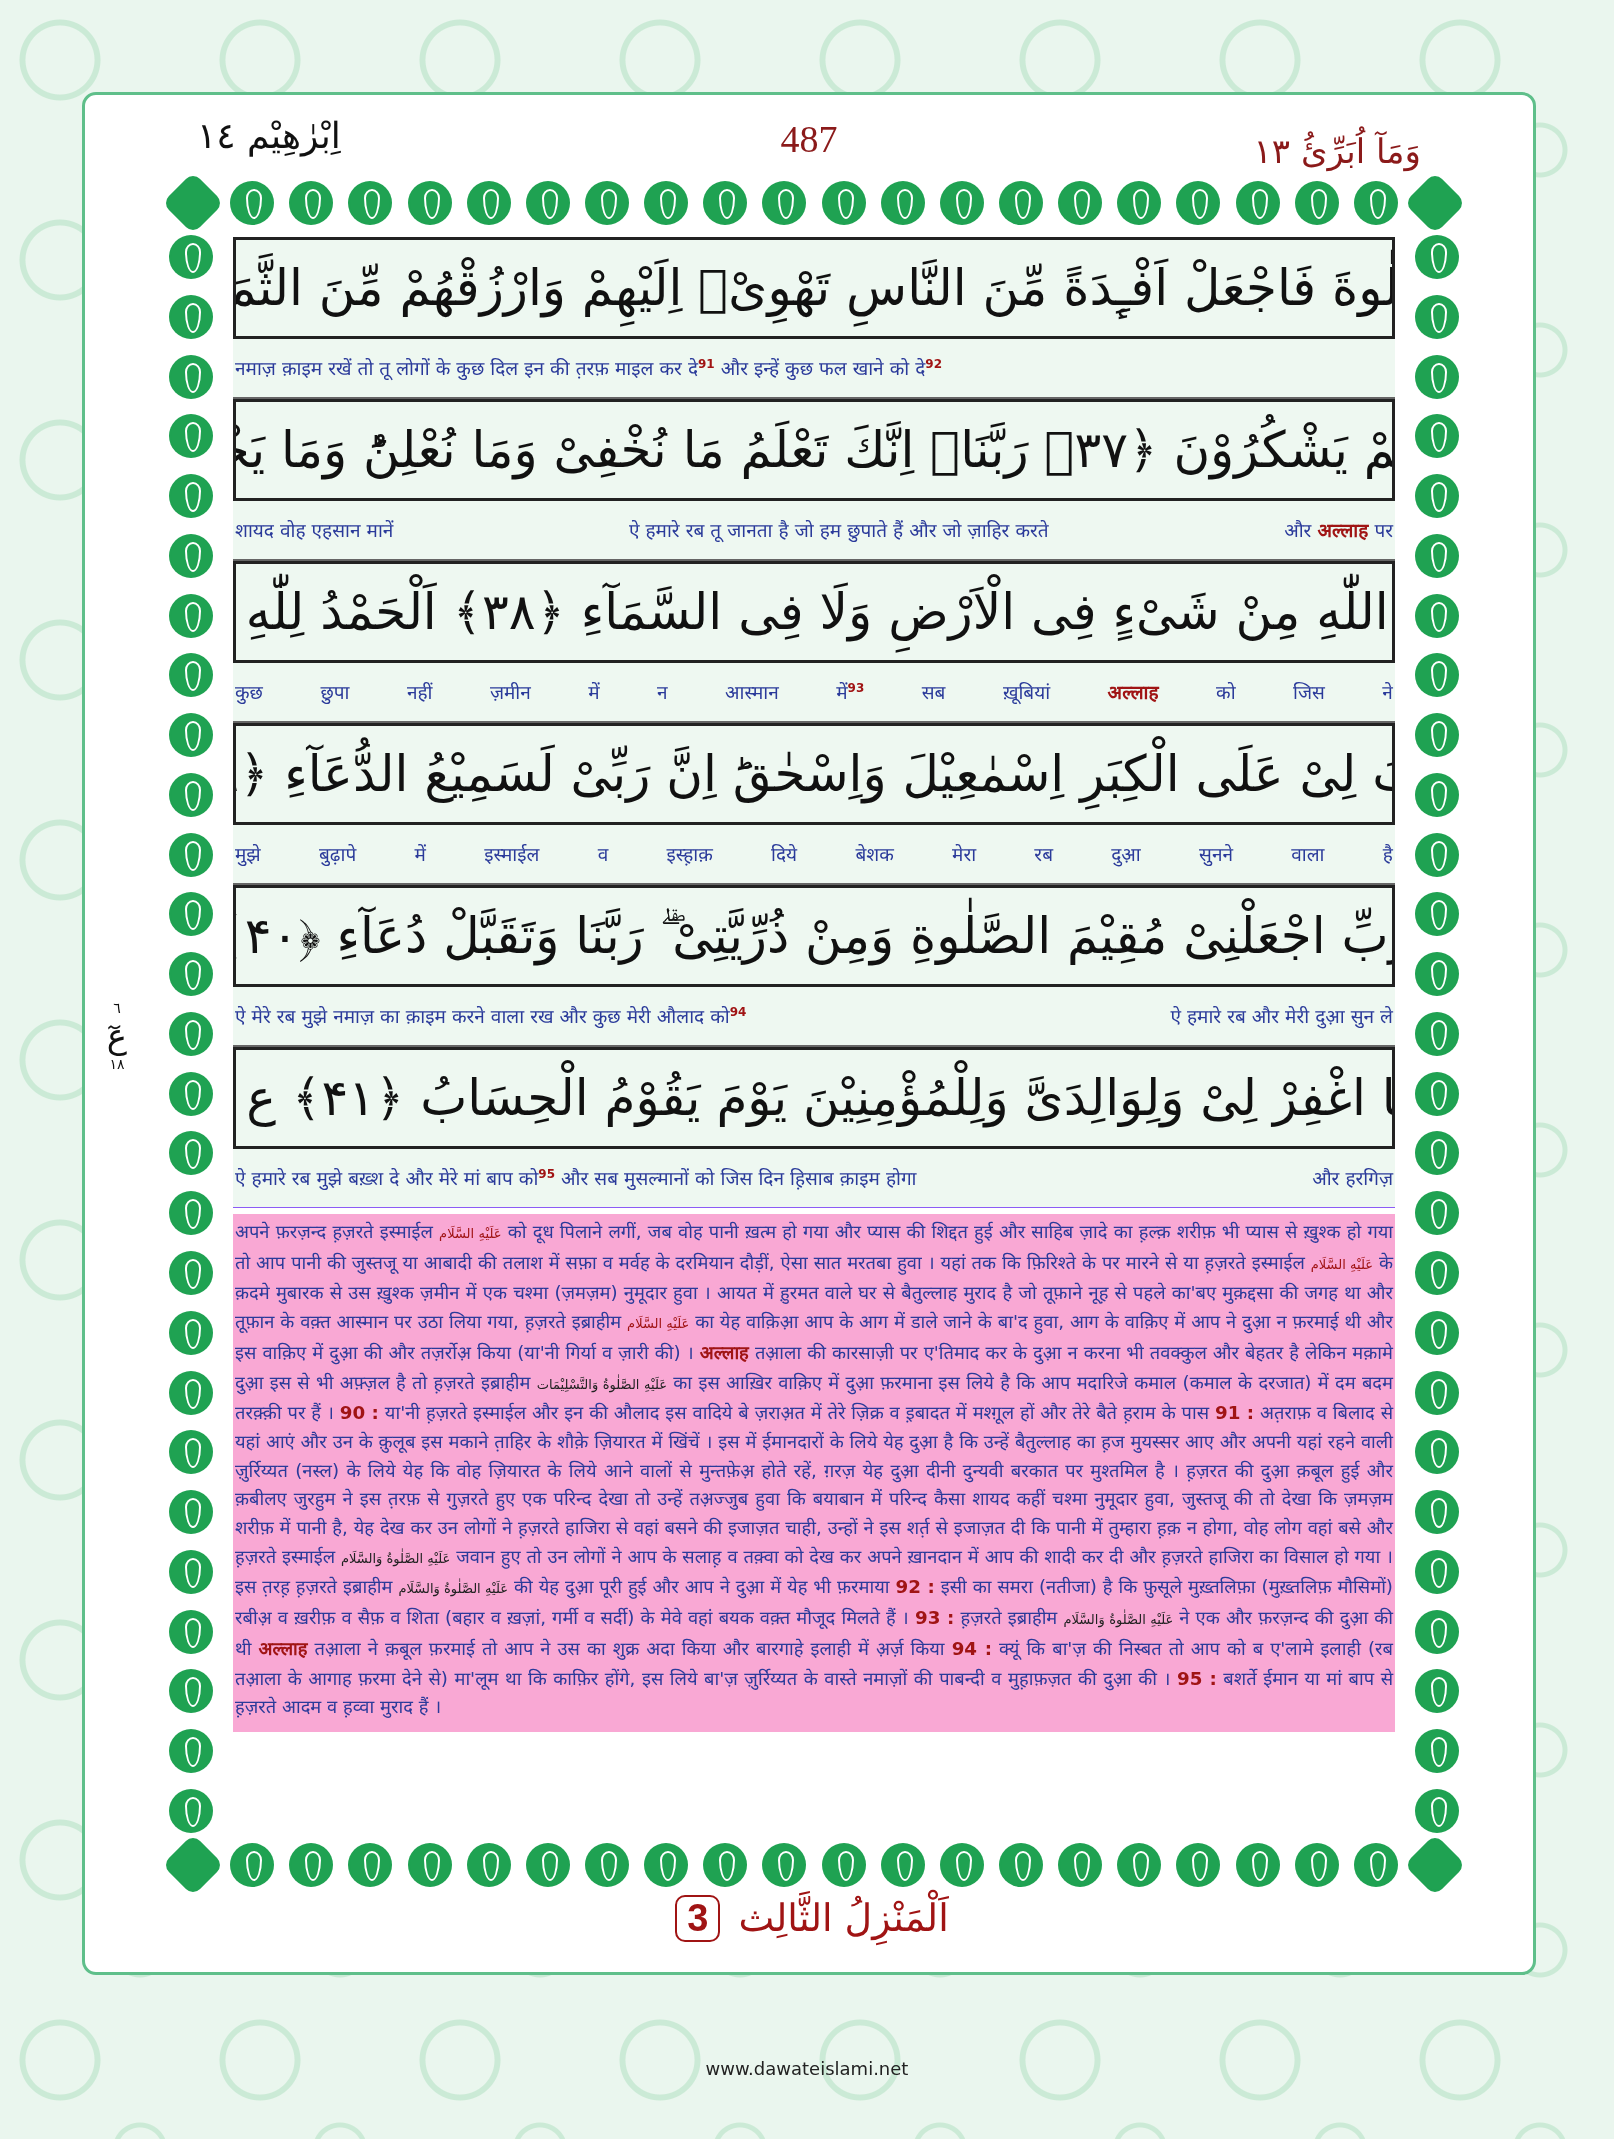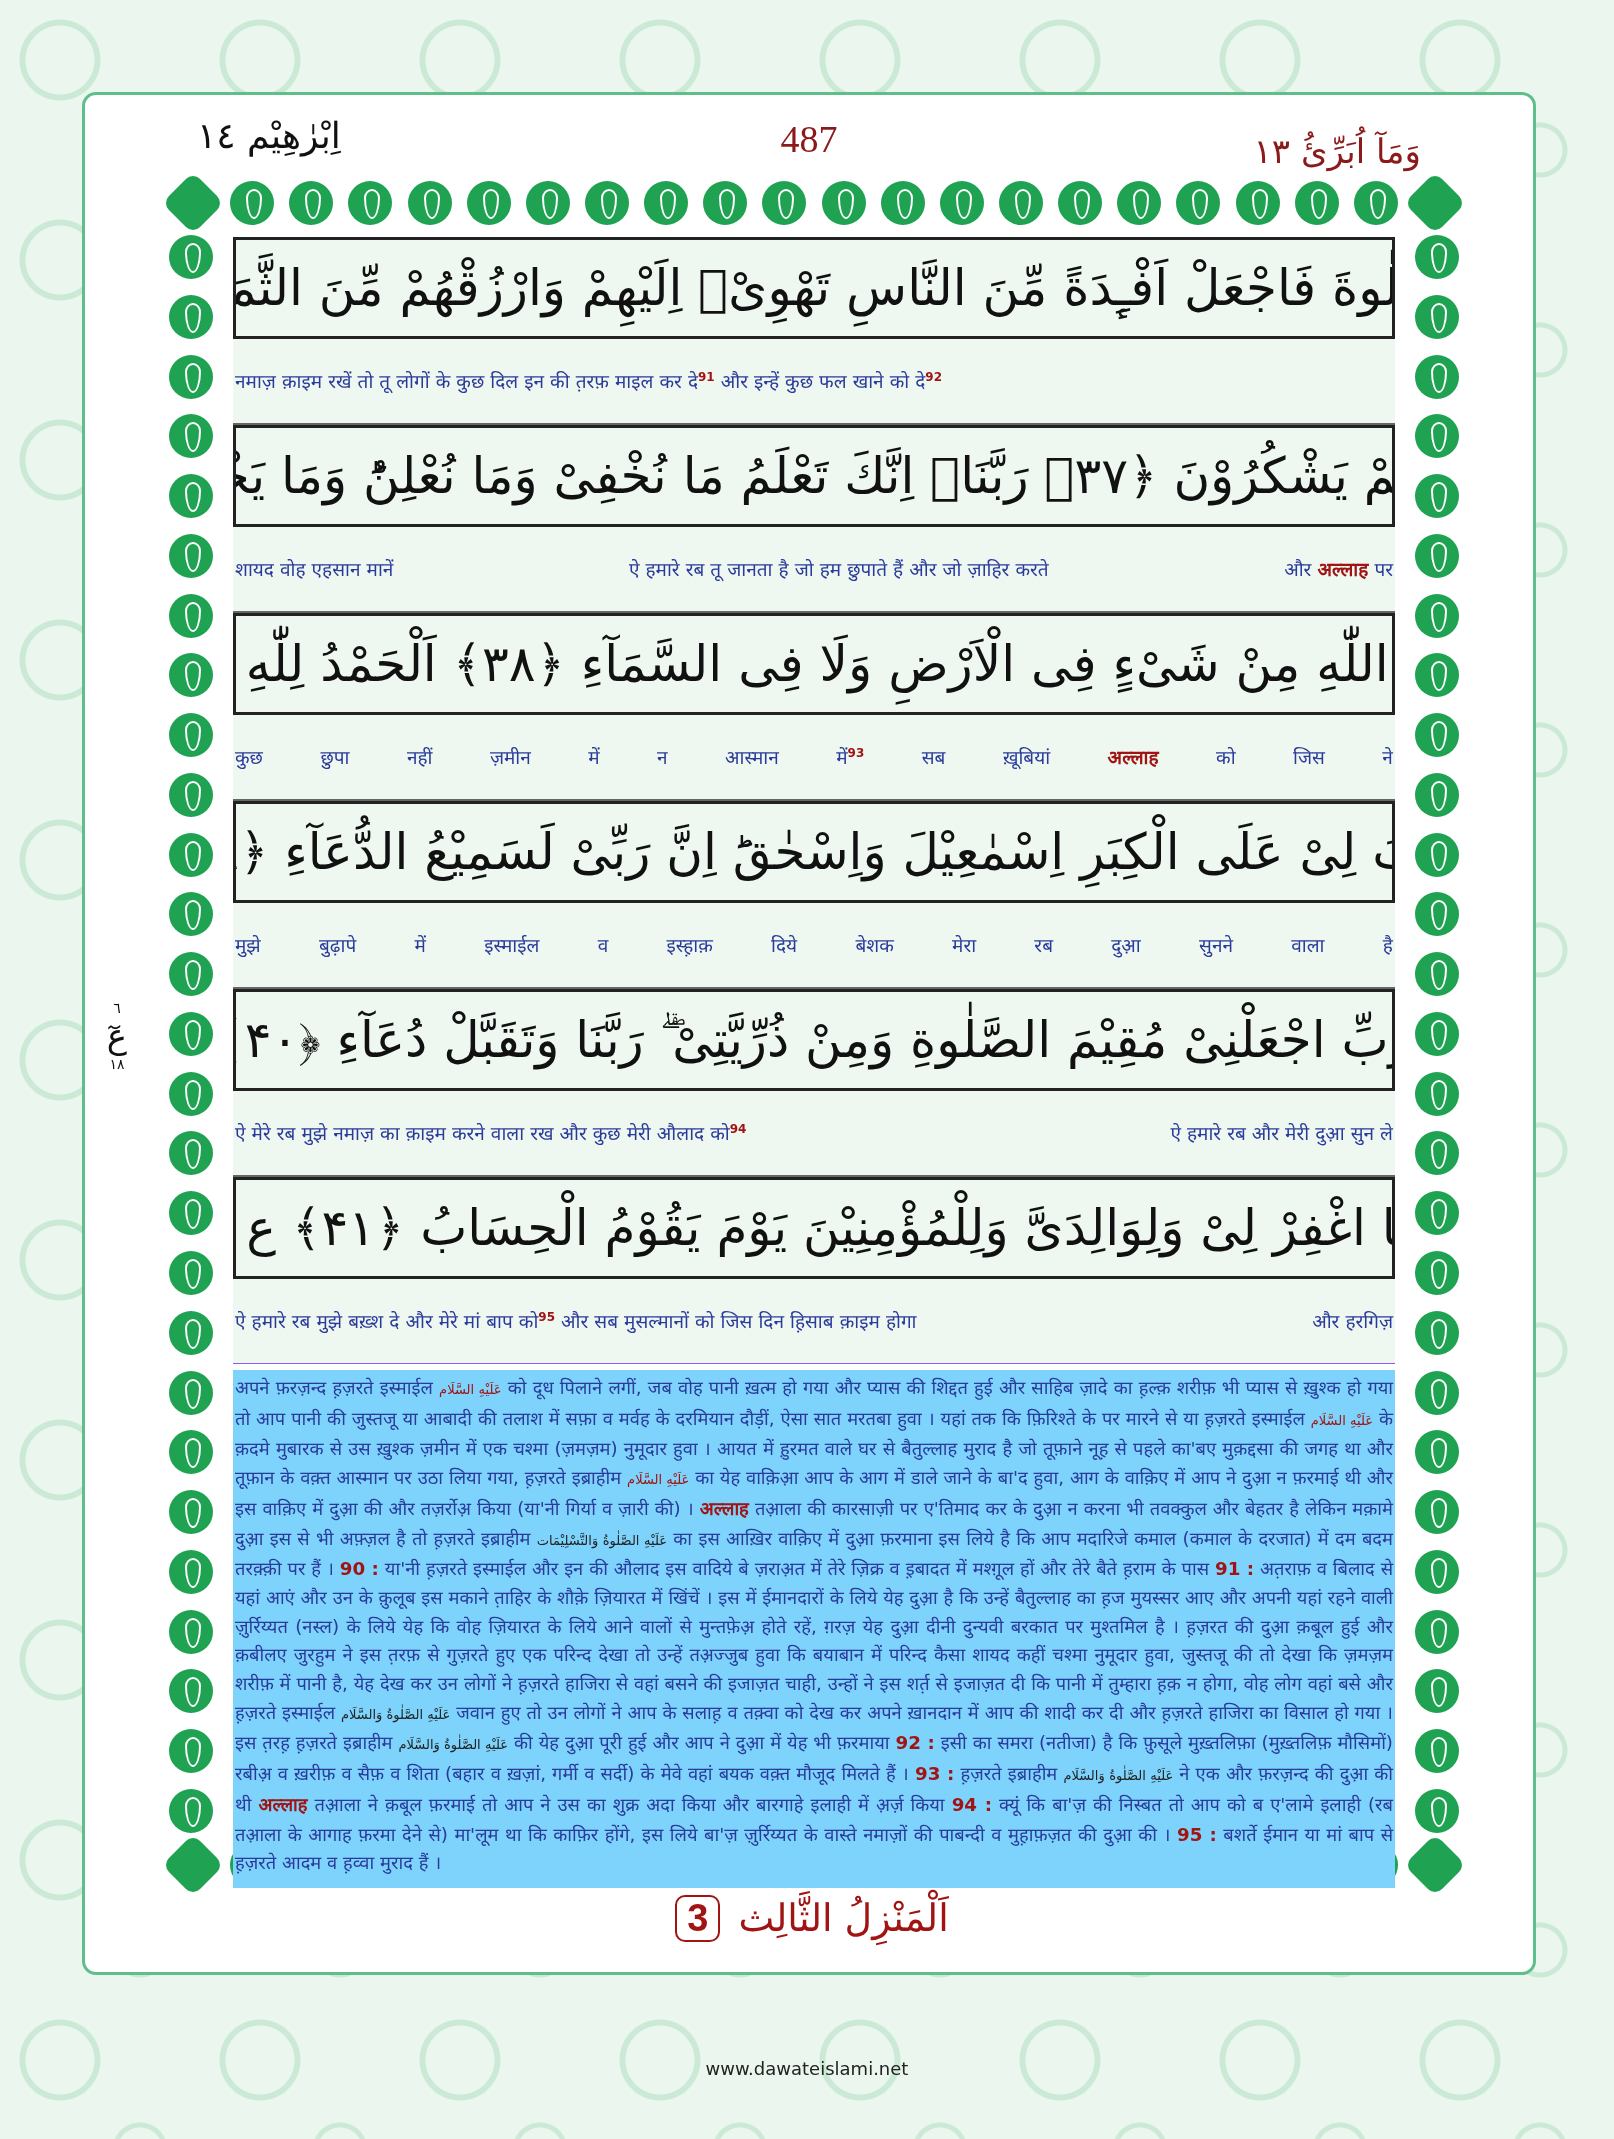--- a/index.html
+++ b/index.html
@@ -42,29 +42,29 @@
   .content { position:absolute; left:70px; top:62px; width:1162px; }
   .ayah-box {
     border:3px solid #222; background:#eef8f1; height:96px; margin-top:0;
     display:flex; align-items:center; justify-content:center;
     font-family:"DejaVu Sans", sans-serif; font-size:50px; color:#111;
     direction:rtl; white-space:nowrap; overflow:hidden; padding:0 10px;
   }
   .trans {
     height:50px; background:#eef8f1; border-bottom:2px solid #666;
     display:flex; align-items:center; justify-content:space-between;
-    font-family:"DejaVu Sans", sans-serif; font-size:19px; color:#2a3a9a; padding:17px 2px;
+    font-family:"DejaVu Sans", sans-serif; font-size:19px; color:#2a3a9a; padding:4px 2px;
     white-space:nowrap;
   }
   .allah { color:#a01414; font-weight:bold;font-family:Liberation Mono, monospace; }
   sup.fn { color:#a01414; font-weight:bold; font-size:12px; }
   .trans.last { border-bottom:1px solid #8b5cf6; }
 
   .commentary {
-    background:#7dd3fc; margin-top:6px; padding:4px 2px 10px 2px;
+    background:#f9a8d4; margin-top:6px; padding:4px 2px 10px 2px;
     font-family:"DejaVu Sans", sans-serif; font-size:18.3px; line-height:28.7px; color:#2a3a9a;
     text-align:justify;
   }
   .commentary .arabic { color:#a01414; font-size:13px; }
   .commentary .fnum { color:#a01414; font-weight:bold; }
 
   .sidemark { position:absolute; left:6px; top:905px; width:52px; text-align:center; font-family:"DejaVu Sans", sans-serif; color:#111; }
   .sidemark .rk { font-size:14px; }
   .sidemark .ain { font-size:34px; line-height:40px; }
 

